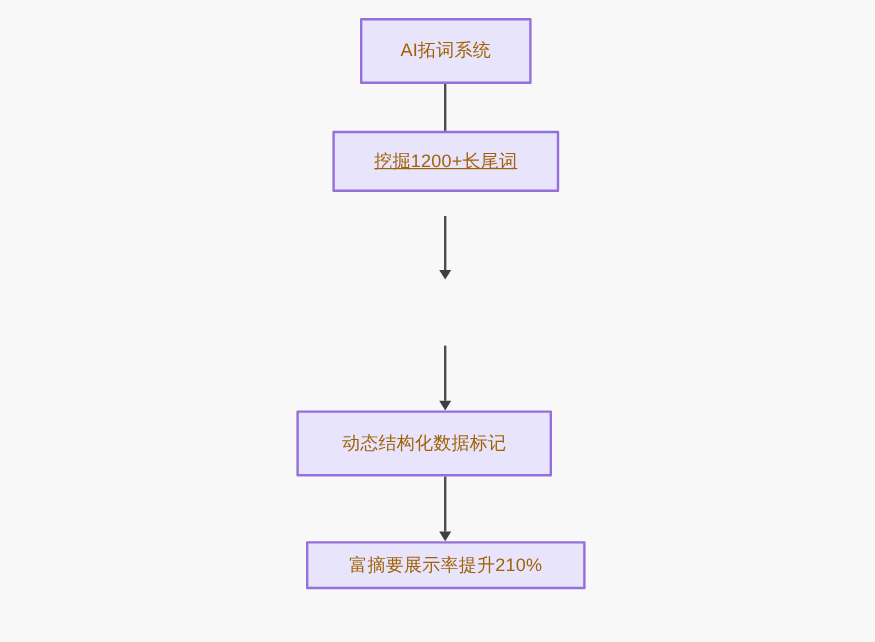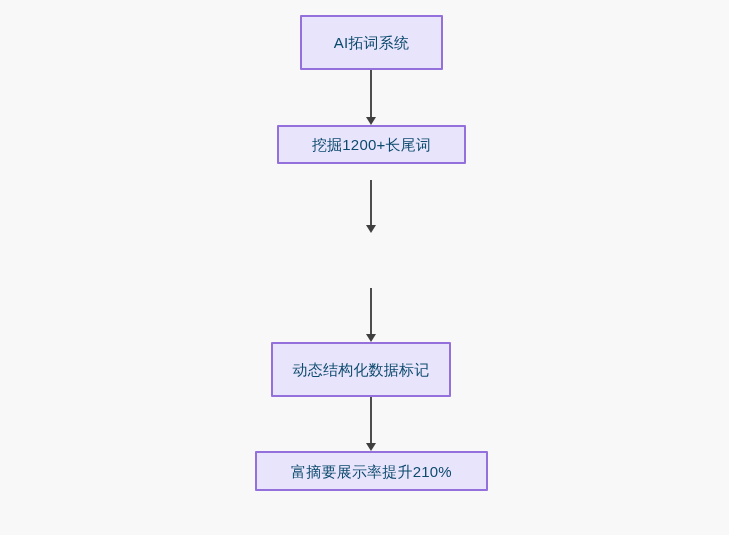--- a/index.html
+++ b/index.html
@@ -22,21 +22,21 @@
 
   .node {
     position: absolute;
     box-sizing: border-box;
     background: #e8e4fb;
     border: 2px solid #9370db;
     border-radius: 1px;
     display: flex;
     align-items: center;
     justify-content: center;
-    color: #0c4a6e;
+    color: #a16207;
     font-size: 15px;
     line-height: 1;
     letter-spacing: 0.2px;
     white-space: nowrap;
     user-select: none;
   }
 
   .node-label {
     display: block;
   }
@@ -87,26 +87,26 @@
 
   <div class="connector" style="left:362px; top:397px; height:54px;">
     <div class="line" style="height:46px;"></div>
     <div class="arrowhead"></div>
   </div>
 
   <div class="node" style="left:300px; top:15px; width:143px; height:55px;">
     <span class="node-label">AI拓词系统</span>
   </div>
 
-  <div class="node" style="left:277px; top:125px; width:189px; height:39px;">
+  <div class="node" style="left:277px; top:109px; width:189px; height:51px;text-decoration:underline;">
     <span class="node-label">挖掘1200+长尾词</span>
   </div>
 
 
-  <div class="node" style="left:271px; top:342px; width:180px; height:55px;">
+  <div class="node" style="left:247px; top:342px; width:213px; height:55px;">
     <span class="node-label">动态结构化数据标记</span>
   </div>
 
   <div class="node" style="left:255px; top:451px; width:233px; height:40px;align-items:center;">
     <span class="node-label">富摘要展示率提升210%</span>
   </div>
 
 </div>
 
 </body></html>

